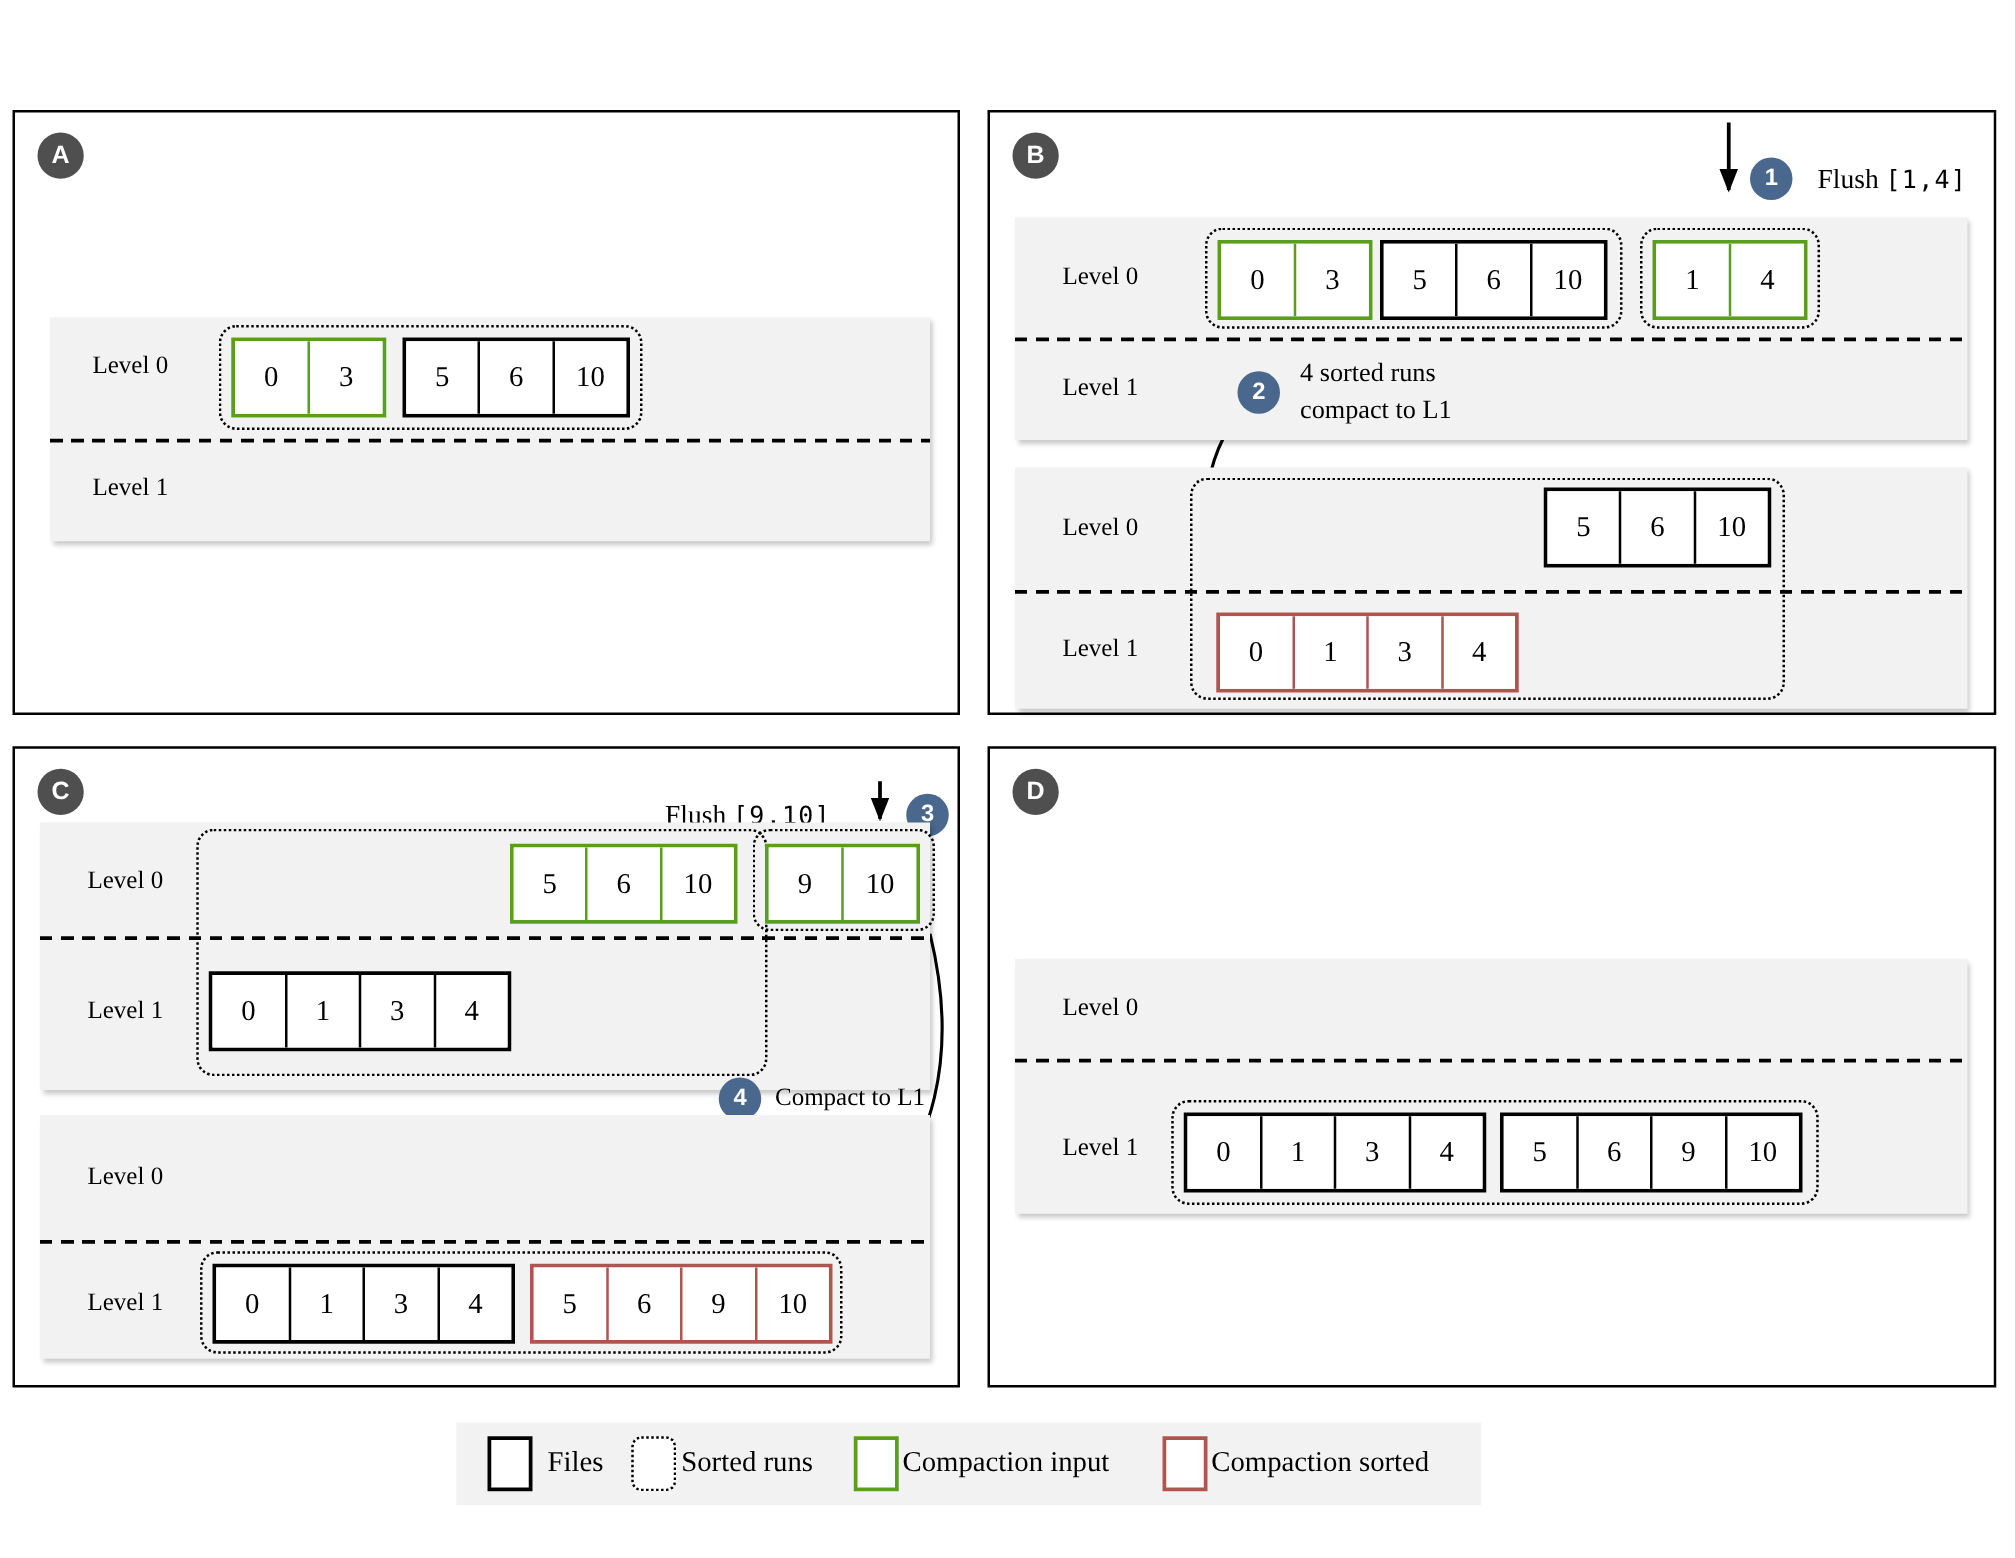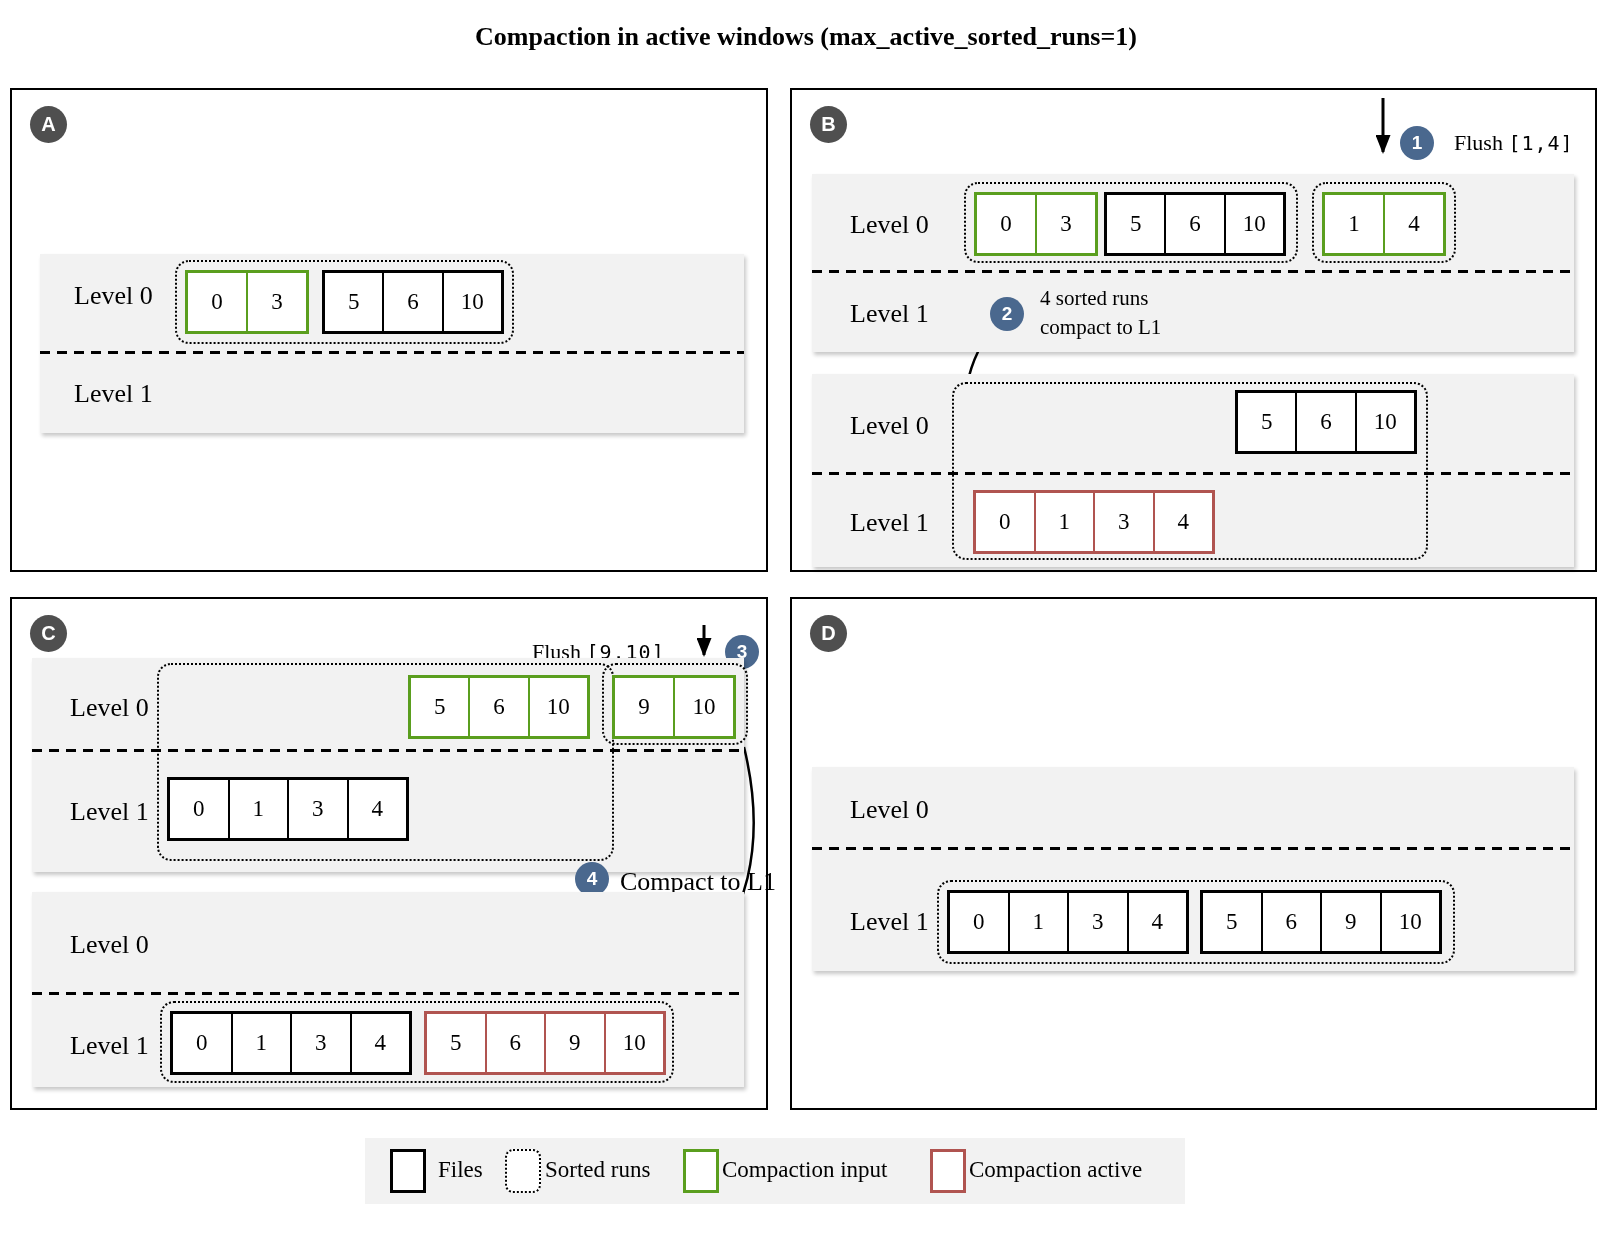--- a/index.html
+++ b/index.html
@@ -16,21 +16,21 @@
          background:var(--panel-badge,#4f4f4f);color:#fff;
          font:bold 20px "Liberation Sans",sans-serif;
          display:flex;align-items:center;justify-content:center;}
 
   .band{position:absolute;background:var(--band-bg,#f2f2f2);
         box-shadow:2px 3px 4px rgba(0,0,0,.22);}
 
   .divider{position:absolute;height:3px;
         background:repeating-linear-gradient(90deg,#000 0 10px,transparent 10px 17px);}
 
-  .lvl{position:absolute;font-size:26px;white-space:nowrap;}
+  .lvl{position:absolute;font-size:20px;white-space:nowrap;}
 
   .dotted{position:absolute;border:2.5px dotted #000;border-radius:14px;}
 
   .run{position:absolute;display:flex;height:64px;background:#fff;
        border:3px solid #000;}
   .run.input{border-color:var(--compaction-input,#5a9e1e);}
   .run.output{border-color:var(--compaction-output,#b05450);}
   .r2{width:124px;} .r3{width:182px;} .r4{width:242px;}
   .cell{flex:1;display:flex;align-items:center;justify-content:center;
         font-size:23px;background:#fff;}
@@ -57,21 +57,20 @@
   .lg-sorted{border:2.5px dotted #000;border-radius:8px;}
   .lg-input{border:3px solid var(--compaction-input,#5a9e1e);}
   .lg-output{border:3px solid var(--compaction-output,#b05450);}
   .lg-label{position:absolute;top:19px;font-size:23px;white-space:nowrap;text-align:right;}
 </style>
 </head>
 <body>
 
 <div id="stage">
 
-  <div class="title">Compaction in active windows (max_active_sorted_runs=1)</div>
 
   <div class="panel" style="left:10px;top:88px;width:758px;height:484px;">
     <div class="badge" style="left:18px;top:16px;">A</div>
 
     <div class="band" style="left:28px;top:164px;width:704px;height:179px;"></div>
     <div class="divider" style="left:28px;top:261px;width:704px;"></div>
 
     <div class="lvl" style="left:62px;top:191px;">Level 0</div>
     <div class="lvl" style="left:62px;top:289px;">Level 1</div>
 
@@ -244,16 +243,16 @@
     <div class="lg-box lg-files" style="left:25px;"></div>
     <div class="lg-label" style="left:73px;">Files</div>
 
     <div class="lg-box lg-sorted" style="left:140px;"></div>
     <div class="lg-label" style="left:180px;">Sorted runs</div>
 
     <div class="lg-box lg-input" style="left:318px;"></div>
     <div class="lg-label" style="left:357px;">Compaction input</div>
 
     <div class="lg-box lg-output" style="left:565px;"></div>
-    <div class="lg-label" style="left:604px;">Compaction active</div>
+    <div class="lg-label" style="left:604px;">Compaction sorted</div>
   </div>
 
 </div>
 
 </body></html>

